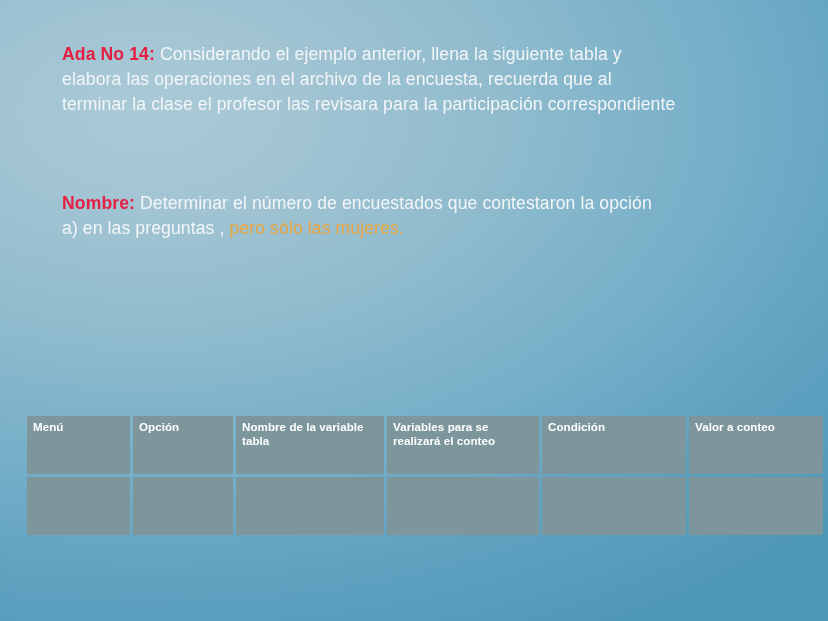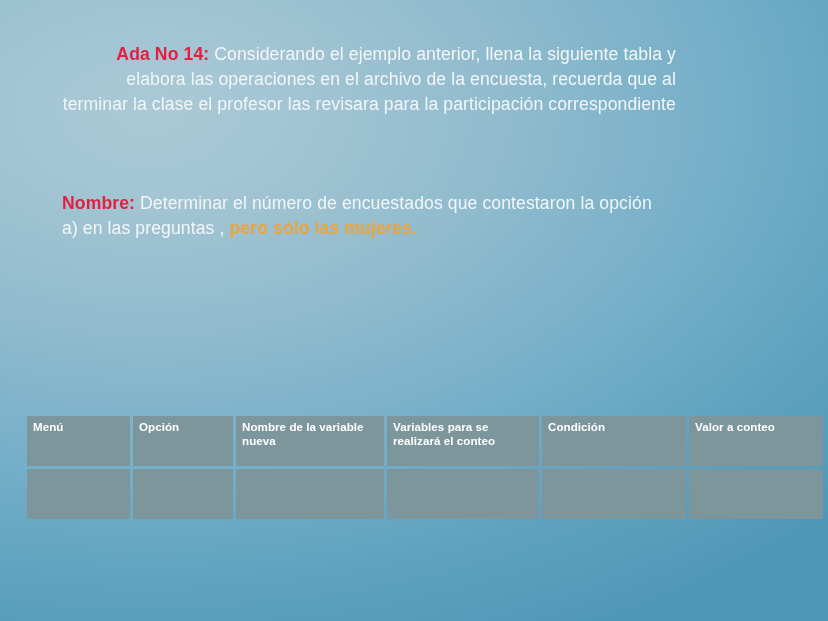--- a/index.html
+++ b/index.html
@@ -31,54 +31,52 @@
     font-size: 17.6px;
     line-height: 24.8px;
     letter-spacing: 0.1px;
     font-weight: 400;
   }
 
   #para-ada {
     left: 62px;
     top: 42px;
     width: 614px;
-    text-align: right;
   }
 
   #para-ejemplo {
     left: 62px;
     top: 191px;
     width: 600px;
   }
 
   .lead-red {
     color: #e51f42;
     font-weight: 600;
   }
 
   .highlight-gold {
     color: #e9a53f;
-    font-weight: bold;
   }
 
   
   #data-table {
     position: absolute;
     left: 24px;
     top: 413px;
     width: 781px;
     border-collapse: separate;
     border-spacing: 3px;
     table-layout: fixed;
   }
 
   #data-table td {
     background-color: #7d969c;
     vertical-align: top;
-    padding: 4px 5px 8px 6px;
+    padding: 4px 5px 16px 6px;
     color: #ffffff;
     font-size: 11.6px;
     line-height: 14px;
     font-weight: 600;
     letter-spacing: 0.05px;
   }
 
   #data-table tr.header-row td {
     height: 38px;
   }
@@ -114,21 +112,21 @@
         <col class="c1">
         <col class="c2">
         <col class="c3">
         <col class="c4">
         <col class="c5">
     </colgroup>
     <tbody>
       <tr class="header-row">
         <td>Menú</td>
         <td>Opción</td>
-        <td>Nombre de la variable nueva</td>
+        <td>Nombre de la variable tabla</td>
         <td>Variables para se realizará el conteo</td>
         <td>Condición</td>
         <td>Valor a conteo</td>
       </tr>
       <tr class="empty-row">
         <td></td>
         <td></td>
         <td></td>
         <td></td>
         <td></td>

